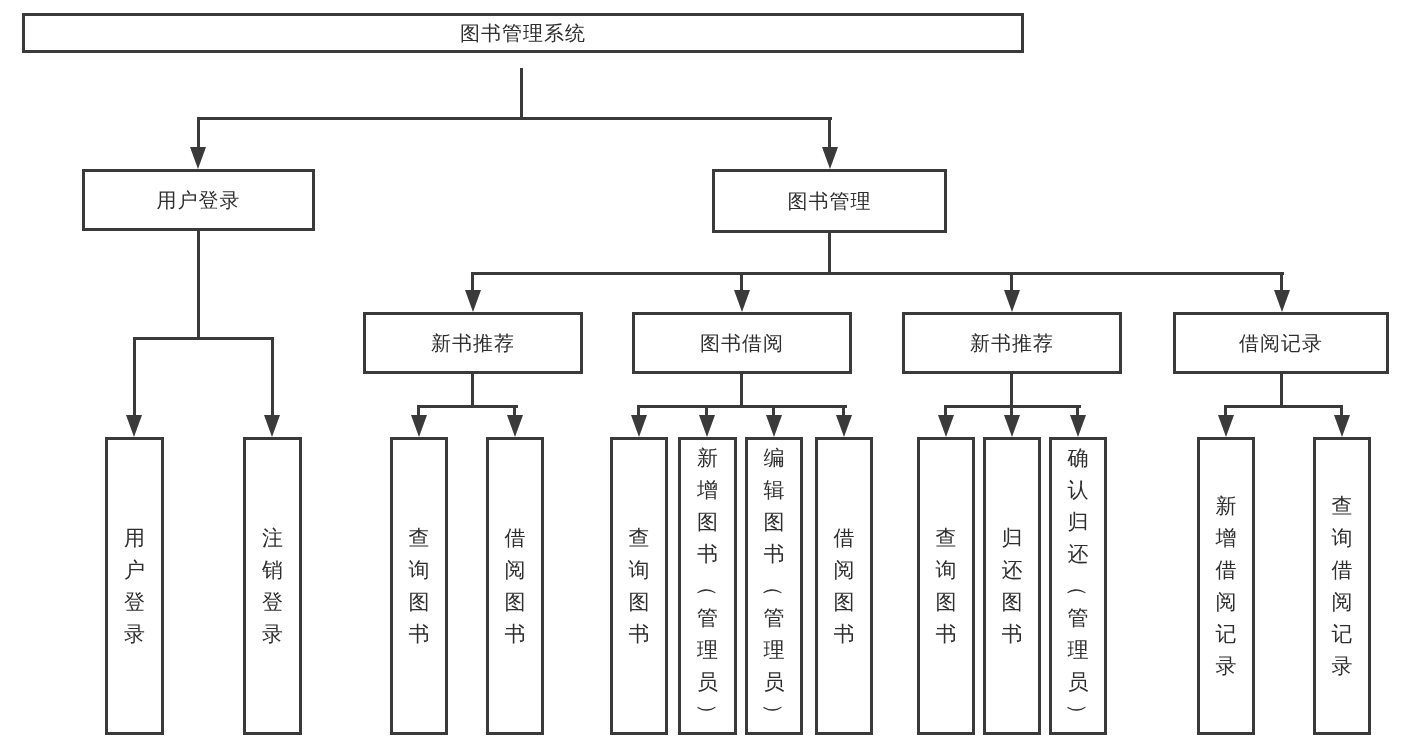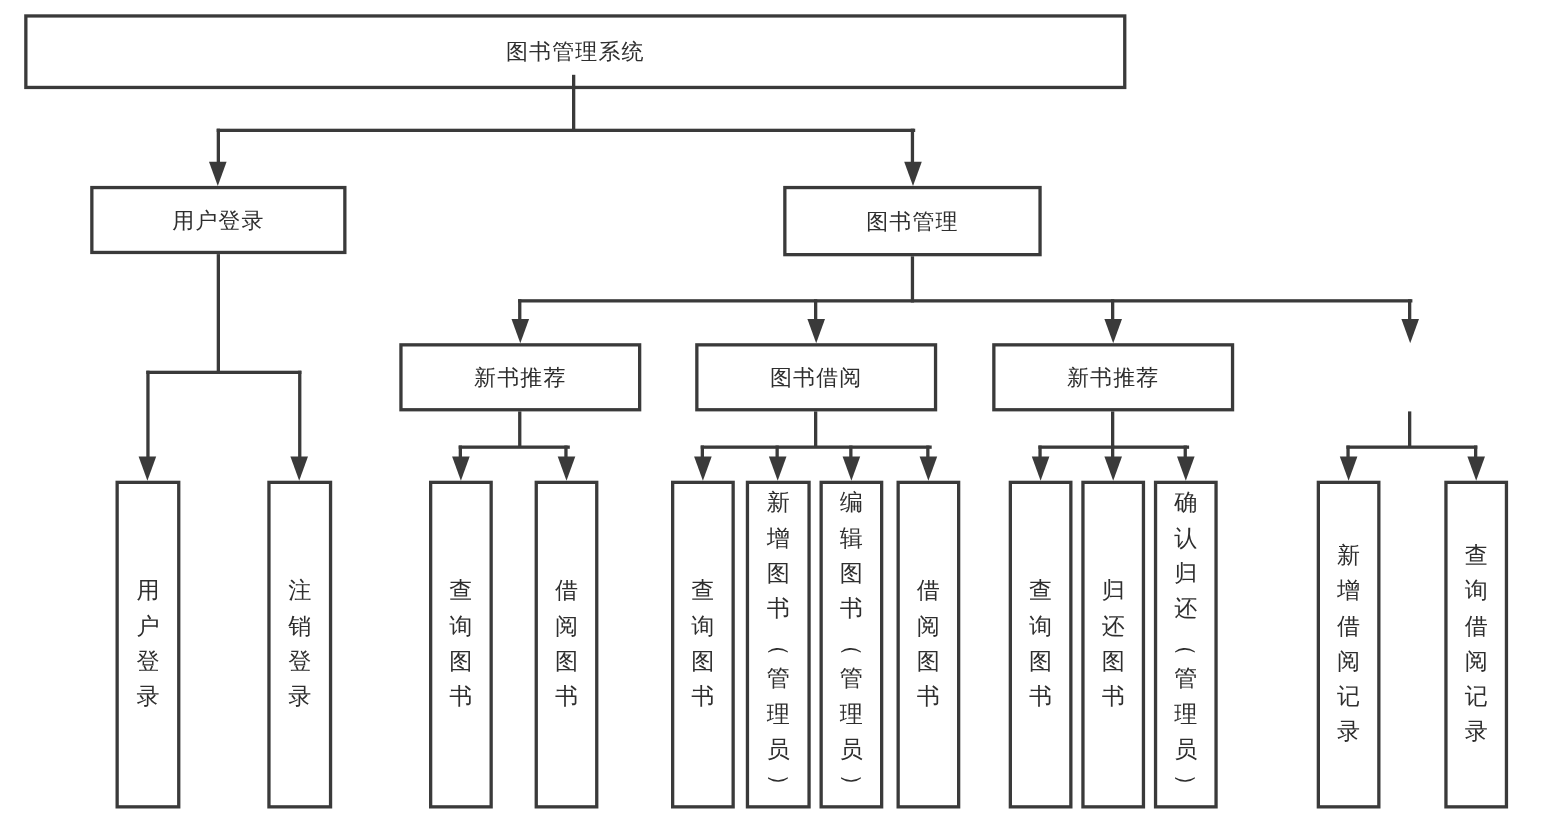--- a/index.html
+++ b/index.html
@@ -36,39 +36,42 @@
   .watermark{
     position:absolute;top:710px;right:6px;font-size:21px;color:var(--wm);
     letter-spacing:1px;white-space:nowrap;z-index:5;
   }
 </style>
 </head>
 <body>
 
 <div class="canvas">
 
-  <div class="box hbox" style="left:22px;top:13px;width:1002px;height:68px">
+  <div class="box hbox" style="left:22px;top:13px;width:1002px;height:40px">
     <span class="lbl">图书管理系统</span>
   </div>
 
   <div class="box hbox" style="left:82px;top:169px;width:233px;height:62px">
     <span class="lbl">用户登录</span>
   </div>
   <div class="box hbox" style="left:712px;top:169px;width:235px;height:64px">
     <span class="lbl">图书管理</span>
   </div>
 
   <div class="box hbox" style="left:632px;top:312px;width:220px;height:62px">
     <span class="lbl">图书借阅</span>
   </div>
   <div class="box hbox" style="left:363px;top:312px;width:220px;height:62px">
     <span class="lbl">新书推荐</span>
   </div>
   <div class="box hbox" style="left:902px;top:312px;width:220px;height:62px">
     <span class="lbl">新书推荐</span>
+  </div>
+  <div class="box hbox" style="left:1173px;top:312px;width:216px;height:62px">
+    <span class="lbl">借阅记录</span>
   </div>
 
   <div class="box" style="left:105px;top:437px;width:59px;height:298px">
     <div class="vtext">
         <div class="vchar">用</div>
         <div class="vchar">户</div>
         <div class="vchar">登</div>
         <div class="vchar">录</div>
       </div>
   </div>

